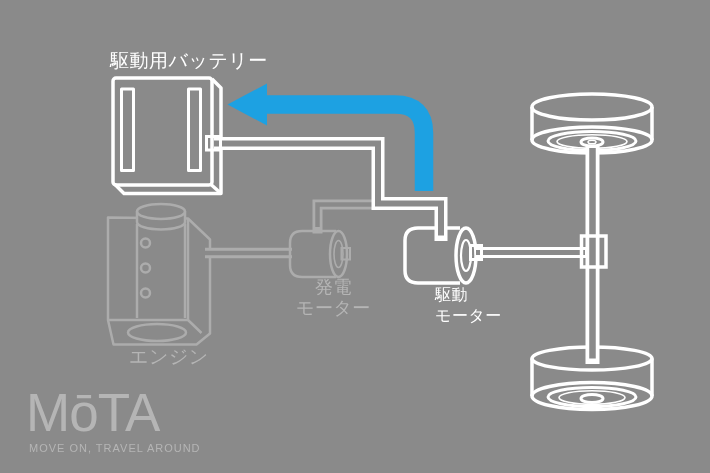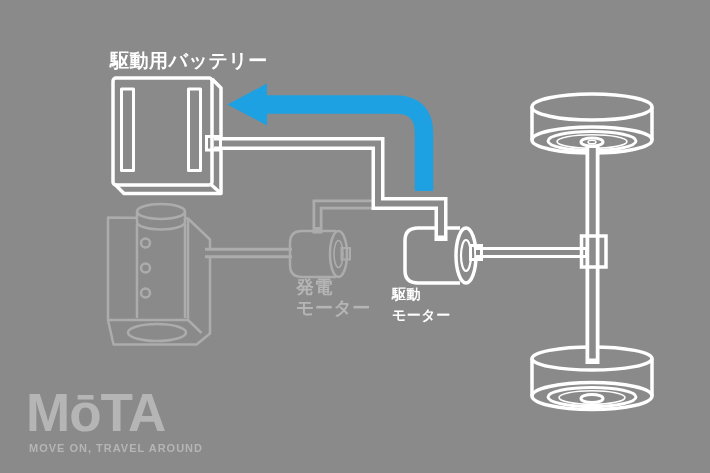--- a/index.html
+++ b/index.html
@@ -12,27 +12,27 @@
   }
   #stage svg{position:absolute;left:0;top:0;}
   
   .sw{stroke:var(--c-white,#fff);fill:none;}
   .sf{stroke:var(--c-faint,#acacac);fill:none;}
   .sb{stroke:var(--c-background,#8a8a8a);fill:none;}
   .fillbg{fill:var(--c-background,#8a8a8a);}
   .arrow-stroke{stroke:var(--c-arrow_blue,#1da1e2);fill:none;}
   .arrow-fill{fill:var(--c-arrow_blue,#1da1e2);}
   
-  .lbl{position:absolute;white-space:pre;font-weight:bold;}
+  .lbl{position:absolute;white-space:pre;font-weight:normal;}
   .lbl-white{color:var(--c-white,#fff);}
-  .lbl-faint{color:var(--c-label_faint,#b5b5b5);}
+  .lbl-faint{color:var(--c-label_faint,#b5b5b5);text-align:center;}
   #battery-label{left:110px;top:48px;font-size:19px;letter-spacing:.5px;}
   #engine-label{left:129px;top:344px;font-size:19px;letter-spacing:.5px;}
   #generator-label{left:296px;top:277px;font-size:18px;line-height:21px;letter-spacing:.5px;}
-  #drive-motor-label{left:392px;top:284px;font-size:14px;line-height:21px;letter-spacing:.5px;}
+  #drive-motor-label{left:435px;top:284px;font-size:16px;line-height:21px;letter-spacing:.5px;}
   #mota-logo{left:26px;top:382px;font-size:53px;letter-spacing:-1px;color:var(--c-logo_gray,#b5b5b5);}
   #logo-tagline{left:29px;top:442px;font-size:11px;letter-spacing:1px;color:var(--c-logo_gray,#b5b5b5);}
 </style>
 </head>
 <body>
 
 <div id="stage">
 
   <svg width="710" height="473" viewBox="0 0 710 473">
 
@@ -125,20 +125,21 @@
     <rect class="sw" x="581.5" y="236" width="24.5" height="31" stroke-width="3.5"></rect>
 
     <g>
       <path class="arrow-stroke" stroke-width="18.5" d="M424,191 V133 Q424,104.5 395,104.5 H267"></path>
       <polygon class="arrow-fill" points="267,83.5 267,125.5 227.5,104.5"></polygon>
     </g>
   </svg>
 
   <div class="lbl lbl-white" id="battery-label">駆動用バッテリー</div>
 
+  <div class="lbl lbl-faint" id="engine-label">エンジン</div>
 
   <div class="lbl lbl-faint" id="generator-label"><span>発電</span><br><span>モーター</span></div>
 
   <div class="lbl lbl-white" id="drive-motor-label"><span>駆動</span><br><span>モーター</span></div>
 
   <div class="lbl" id="mota-logo">MōTA</div>
   <div class="lbl" id="logo-tagline">MOVE ON, TRAVEL AROUND</div>
 
 </div>
 

